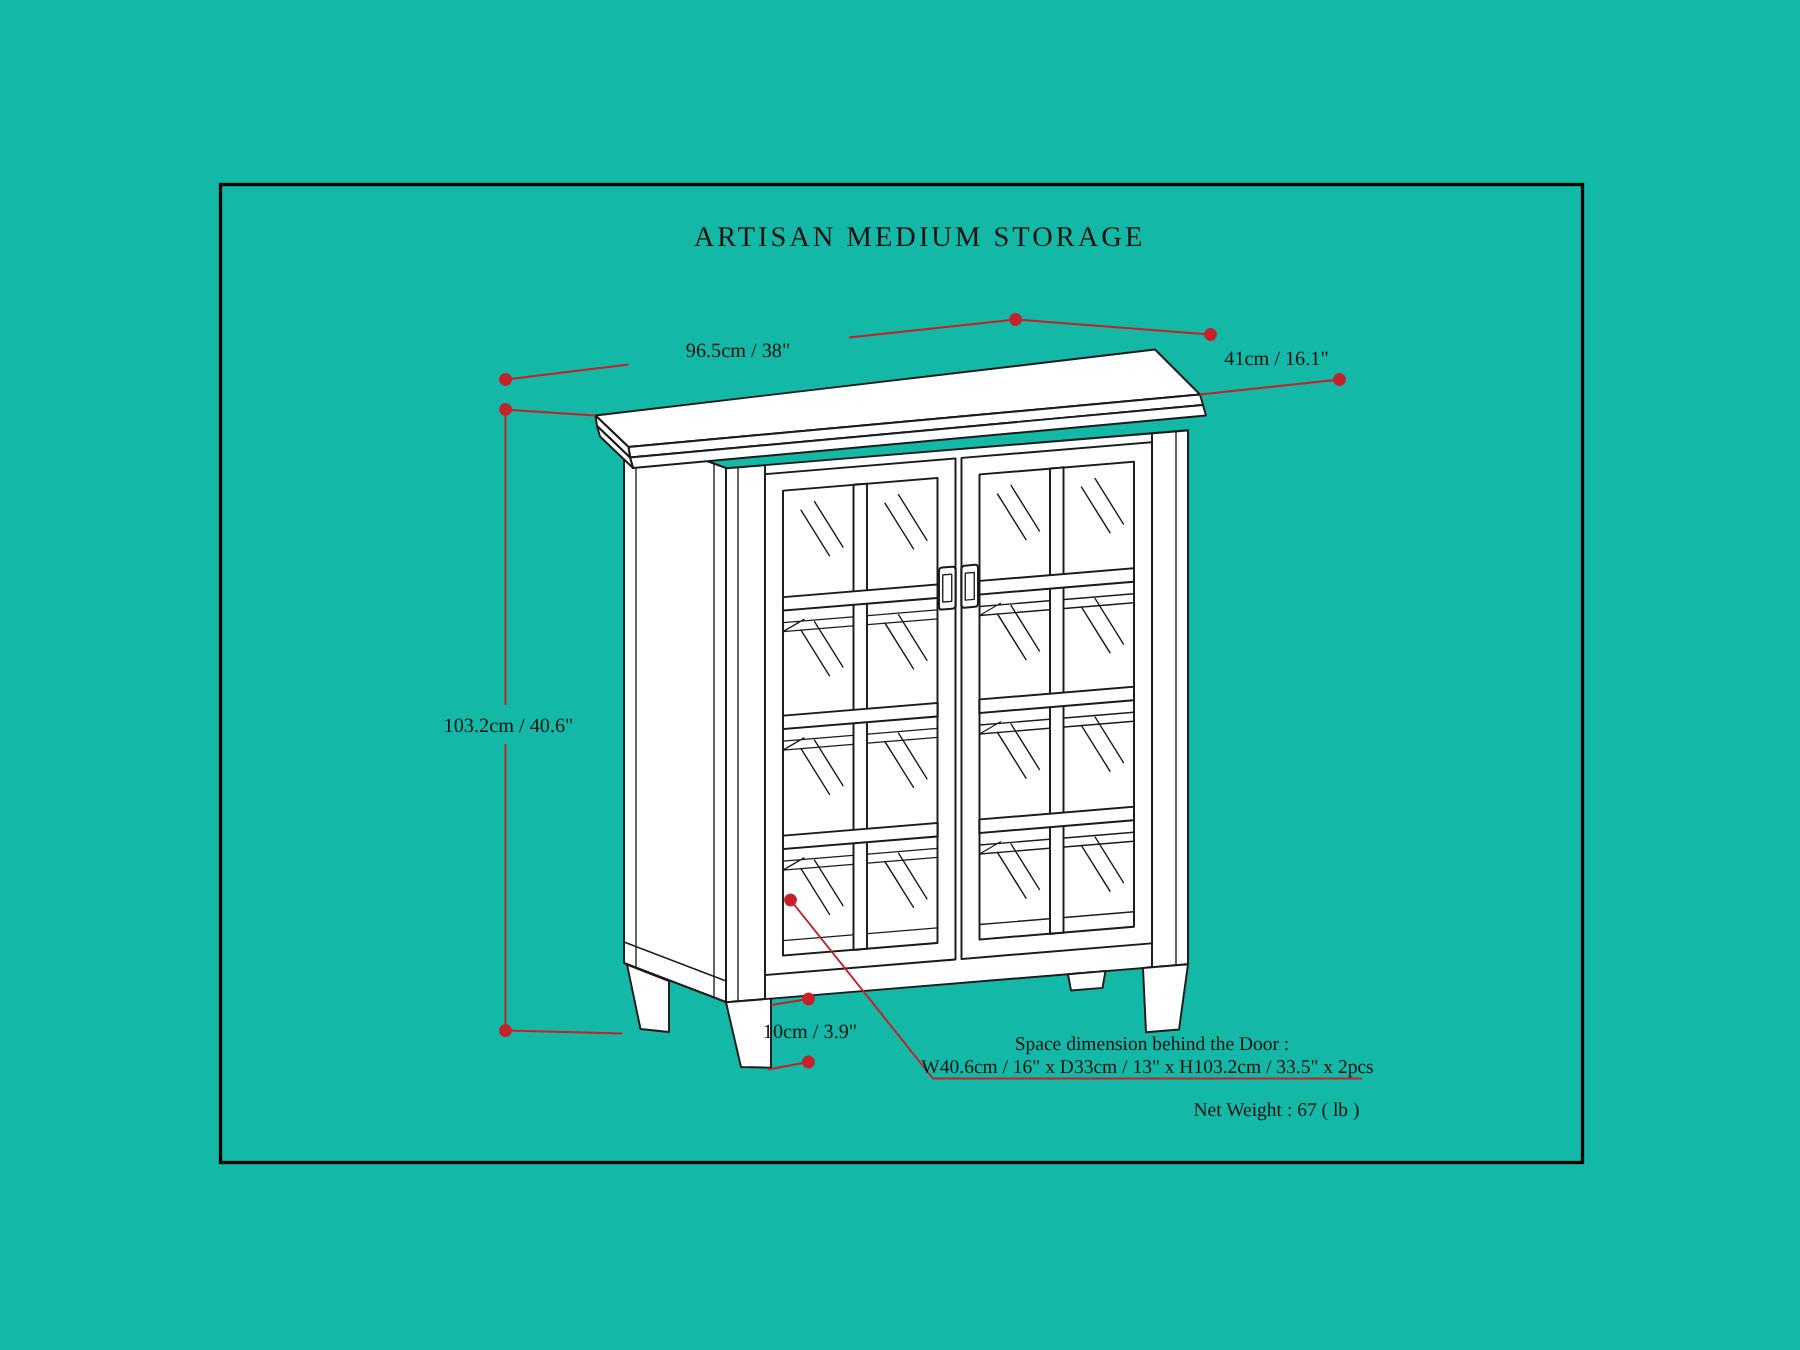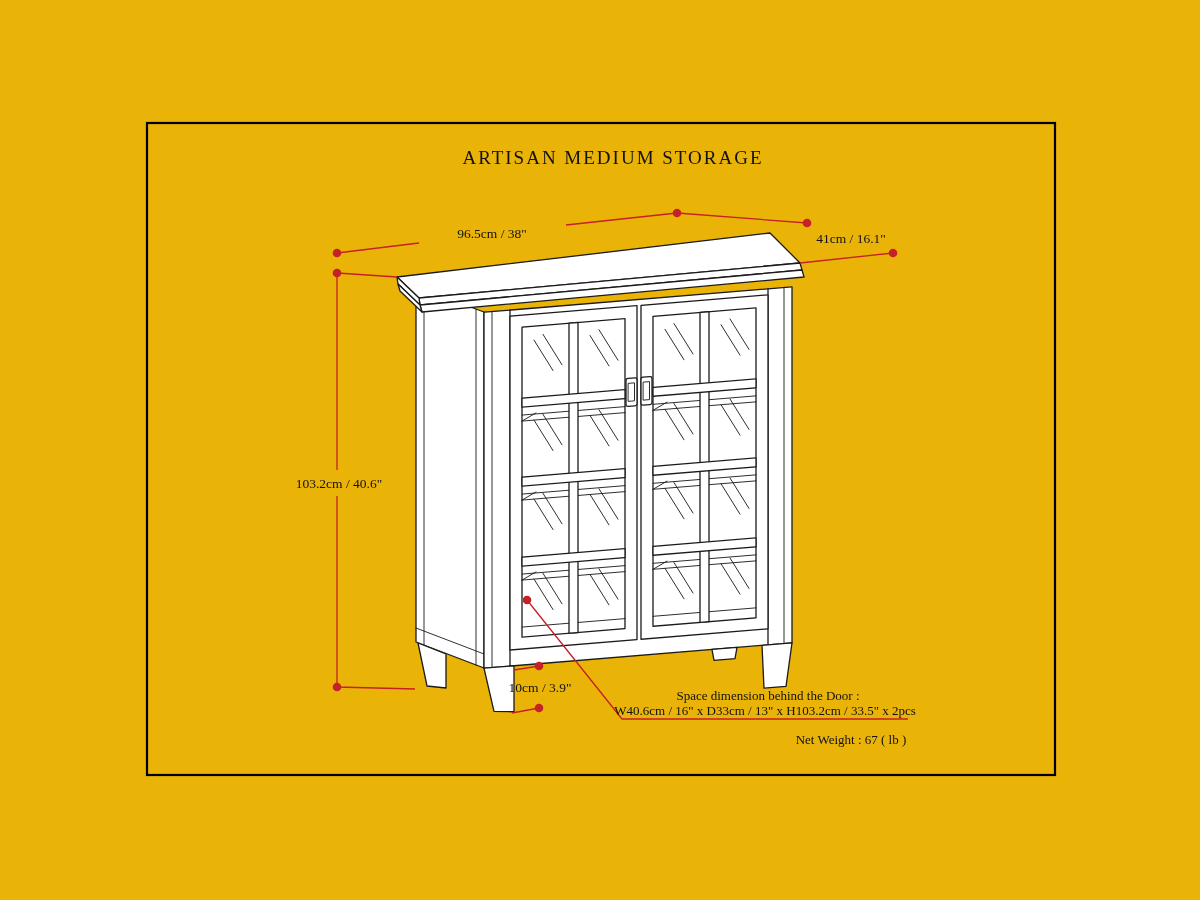--- a/index.html
+++ b/index.html
@@ -1,16 +1,16 @@
 <!DOCTYPE html>
 <html style="--dimension_red: #c52128; --line_black: #1b1b1b;"><head>
 <meta charset="utf-8">
 <style>
   html,body{margin:0;padding:0;background:#fff;}
-  #page{position:relative;width:1200px;height:900px;background:#eab308;overflow:hidden;
+  #page{position:relative;width:1200px;height:900px;background:#14b8a6;overflow:hidden;
         font-family:"Liberation Serif","DejaVu Serif",serif;}
   svg{position:absolute;left:0;top:0;}
   
   .k  {stroke:var(--line_black);fill:none;stroke-width:1.3;stroke-linejoin:round;stroke-linecap:round;}
   .kf {stroke:var(--line_black);fill:#ffffff;stroke-width:1.3;stroke-linejoin:round;}
   .kt {stroke:var(--line_black);fill:none;stroke-width:0.9;stroke-linejoin:round;stroke-linecap:round;}
   
   .r  {stroke:var(--dimension_red);fill:none;stroke-width:1.3;}
   .rd {fill:var(--dimension_red);stroke:none;}
   

